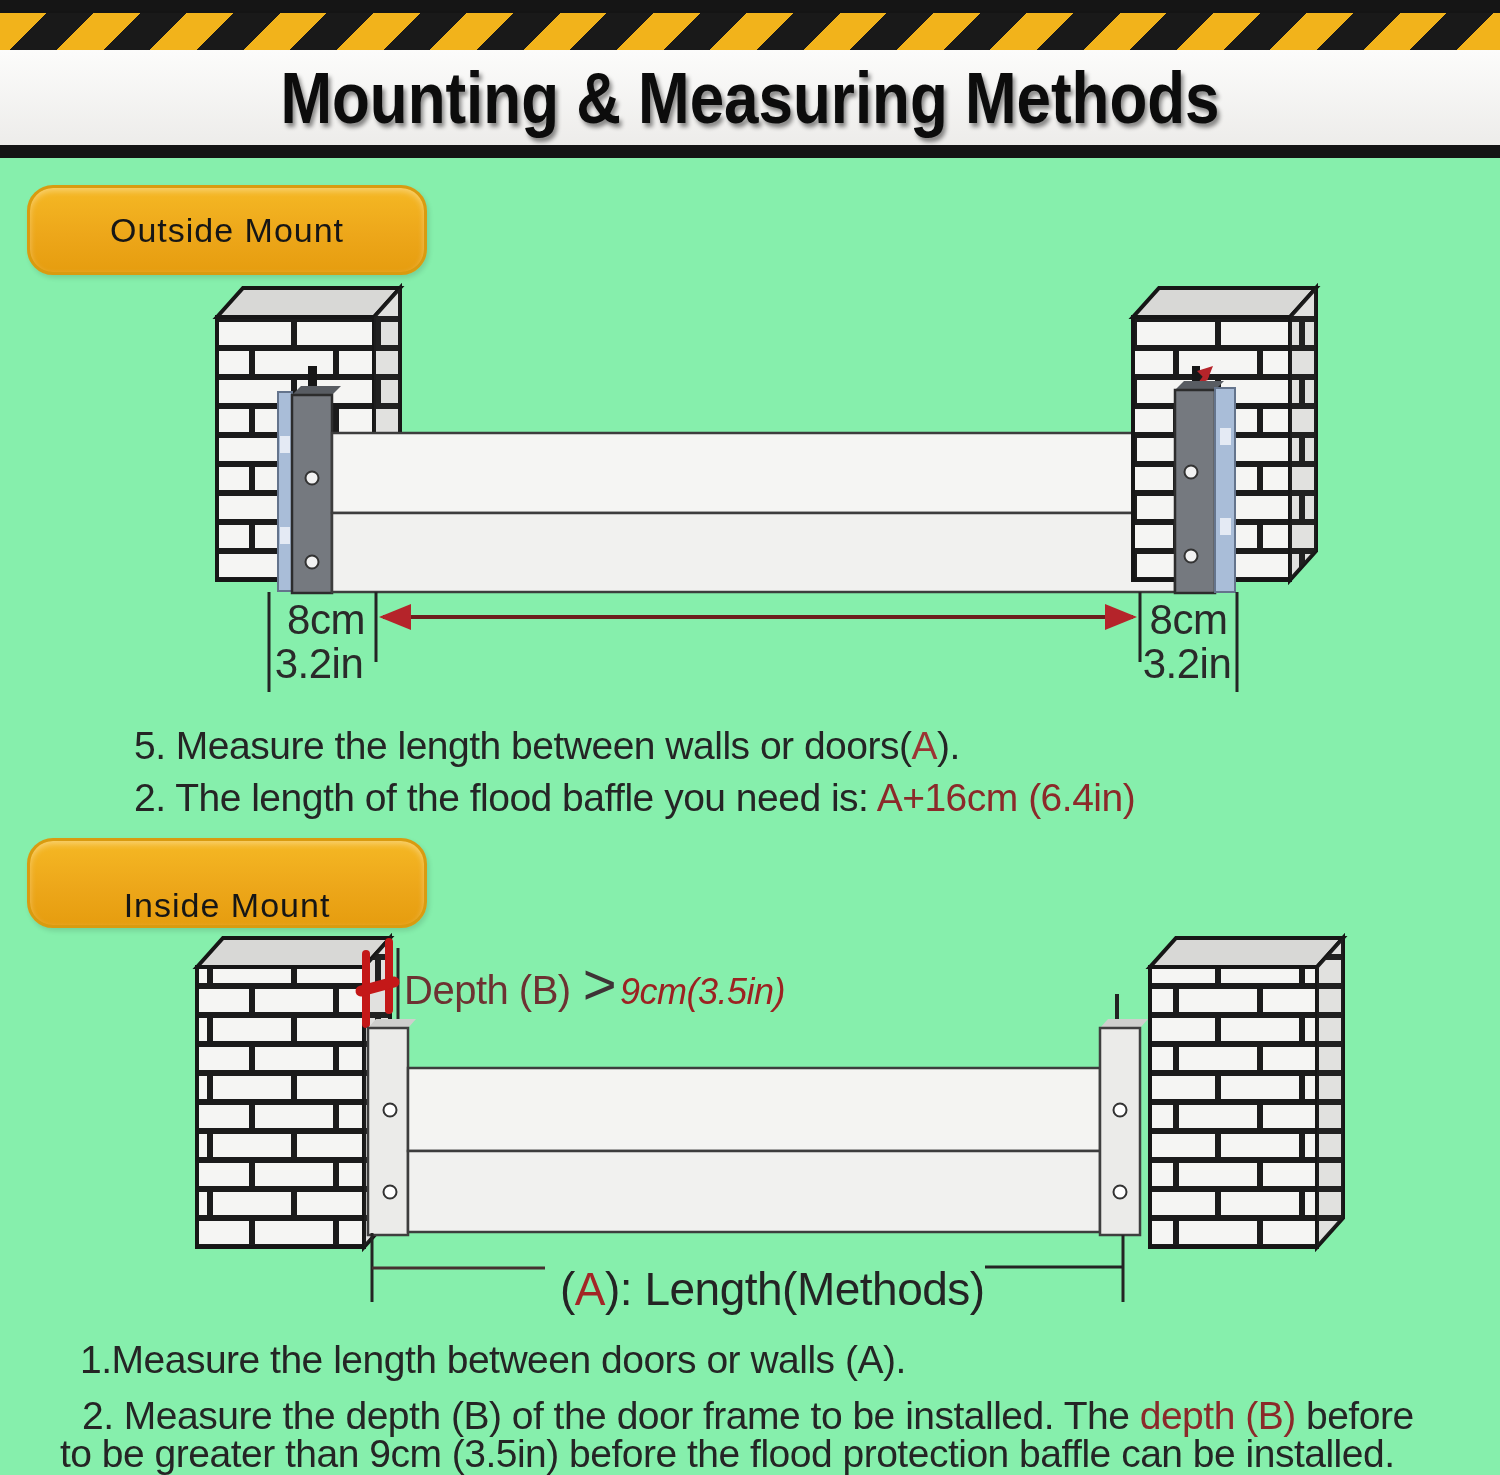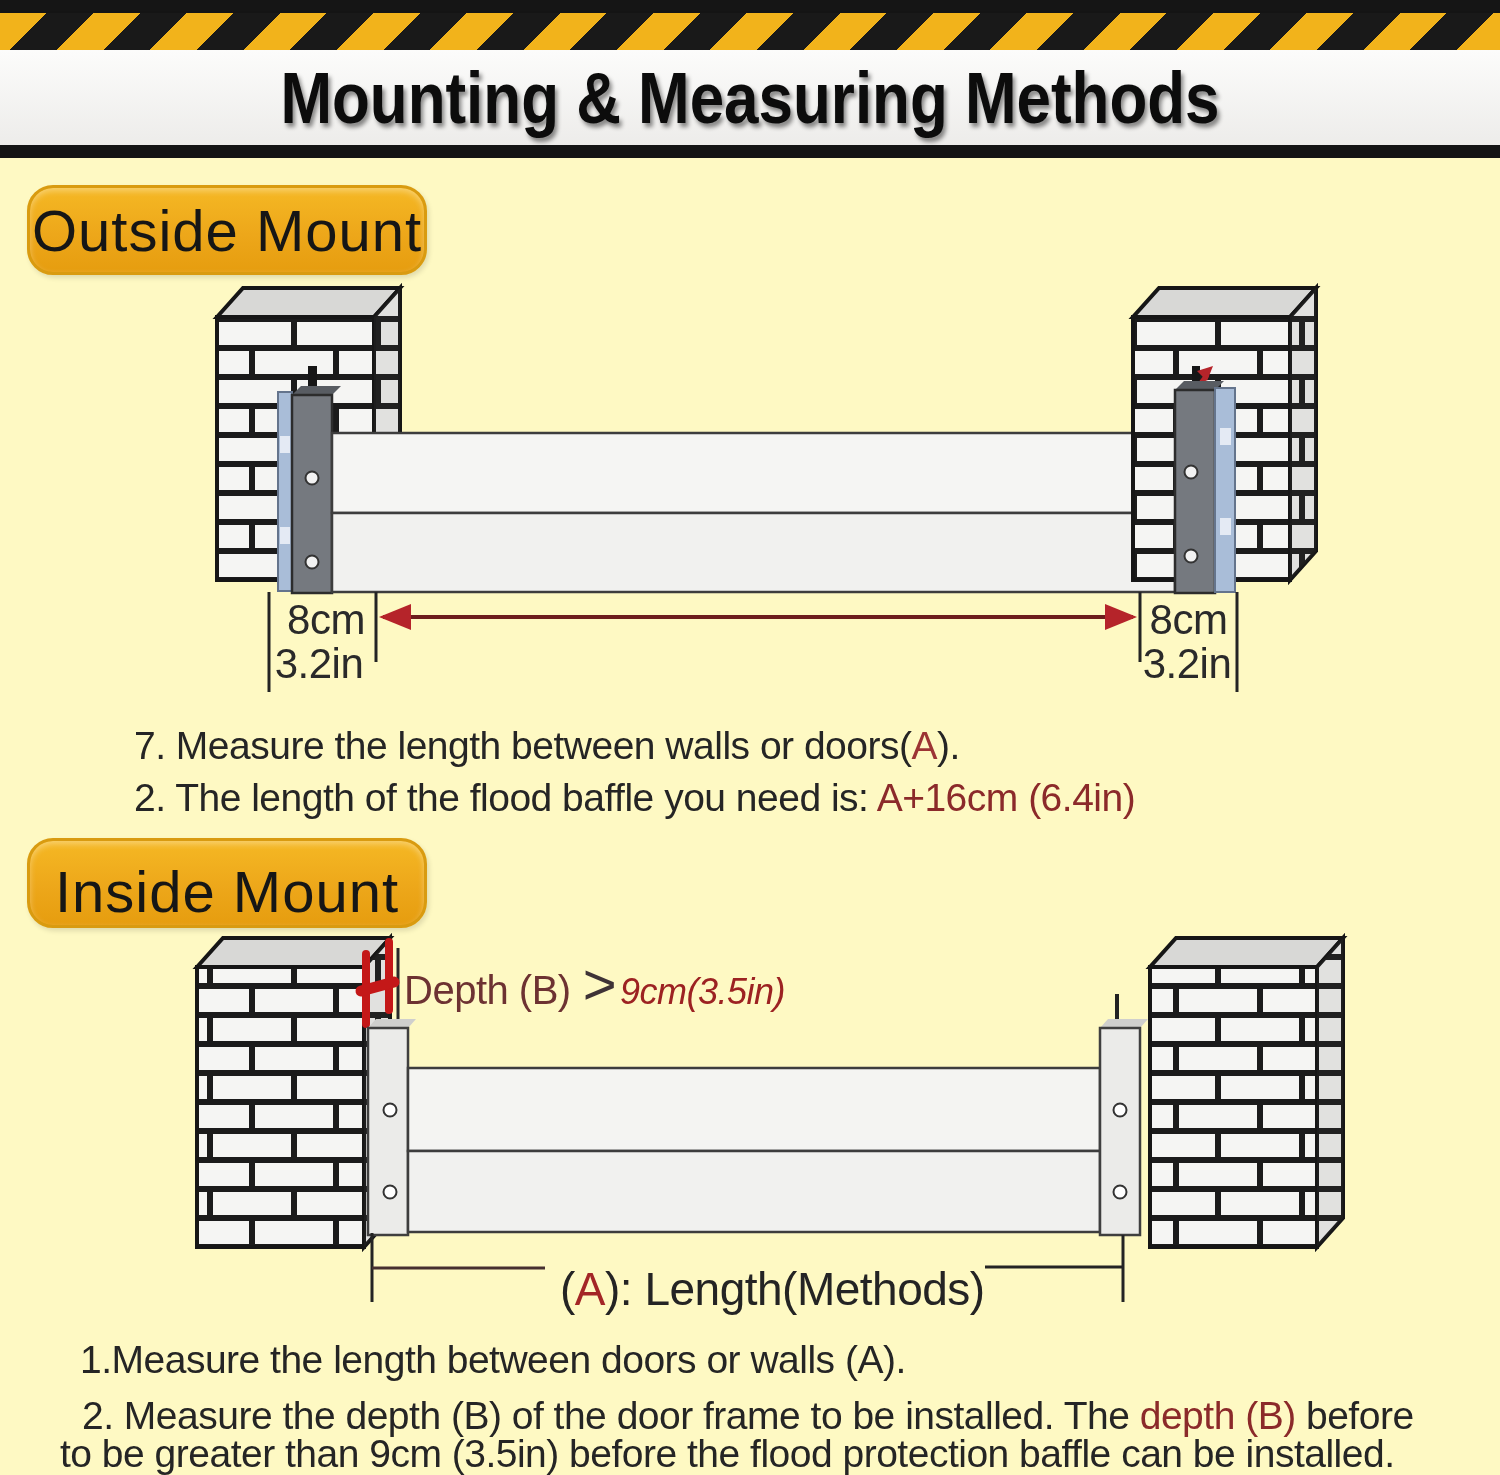--- a/index.html
+++ b/index.html
@@ -1,16 +1,16 @@
 <!DOCTYPE html>
 <html><head>
 <meta charset="utf-8">
 <style>
   html,body{margin:0;padding:0;background:#fff;}
-  .canvas{position:relative;width:1500px;height:1475px;background:#fef9c3;overflow:hidden;
+  .canvas{position:relative;width:1500px;height:1475px;background:#86efac;overflow:hidden;
           font-family:"Liberation Sans",sans-serif;color:#232323;}
 
   
   .topbar{position:absolute;left:0;top:0;width:1500px;height:13px;background:#151515;}
   .hazard{position:absolute;left:0;top:13px;width:1500px;height:37px;
           background:repeating-linear-gradient(135deg,#f2b31b 0 33px,#191919 33px 66px);
           box-shadow:0 2px 3px rgba(0,0,0,.35);}
   .titleband{position:absolute;left:0;top:50px;width:1500px;height:95px;
              background:linear-gradient(180deg,#fcfcfb,#edecea);
              display:flex;align-items:center;justify-content:center;}
@@ -18,21 +18,21 @@
              transform:scaleX(.86);transform-origin:center;
              text-shadow:3px 4px 5px rgba(0,0,0,.45);}
   .divider{position:absolute;left:0;top:145px;width:1500px;height:13px;background:#141414;}
 
   
   .badge{position:absolute;left:27px;width:400px;height:90px;border-radius:26px;
          background:linear-gradient(180deg,#f5b824 0%,#eda71a 55%,#e69d0f 100%);
          border:3px solid #d99b10;box-sizing:border-box;
          box-shadow:inset 0 3px 6px rgba(255,255,255,.35),2px 3px 5px rgba(0,0,0,.12);
          display:flex;align-items:center;justify-content:center;}
-  .badge span{font-size:58px;color:#161616;letter-spacing:1px;}
+  .badge span{font-size:34px;color:#161616;letter-spacing:1px;}
   .badge-outside{top:185px;}
   .badge-inside{top:838px;align-items:flex-end;}
 
   
   .diagram{position:absolute;left:0;top:0;width:1500px;height:1475px;z-index:1;}
 
   
   .ovl{position:absolute;z-index:2;white-space:nowrap;letter-spacing:-0.5px;}
   .dim{font-size:42px;color:#2a2a2a;text-align:center;}
   .alabel{font-size:40px;color:#242424;}
@@ -188,21 +188,21 @@
       </g>
     </g>
   </svg>
 
   <div class="ovl dim" style="left:276px;top:596px;width:100px;">8cm</div>
   <div class="ovl dim" style="left:262px;top:640px;width:114px;">3.2in</div>
   <div class="ovl dim" style="left:1140px;top:596px;width:97px;">8cm</div>
   <div class="ovl dim" style="left:1137px;top:640px;width:100px;">3.2in</div>
 
   <div class="ovl note" style="left:134px;top:724px;">
-    <span>7. Measure the length between walls or doors(</span><span class="darkA">A</span><span>).</span>
+    <span>5. Measure the length between walls or doors(</span><span class="darkA">A</span><span>).</span>
   </div>
   <div class="ovl note" style="left:134px;top:776px;text-align:right;">
     <span>2. The length of the flood baffle you need is: </span><span class="maroon">A+16cm (6.4in)</span>
   </div>
 
   <div class="ovl depthline" style="left:404px;top:950px;">
     <span class="dlabel">Depth (B)</span>
     <span class="dgt">&gt;</span>
     <span class="dval">9cm(3.5in)</span>
   </div>

